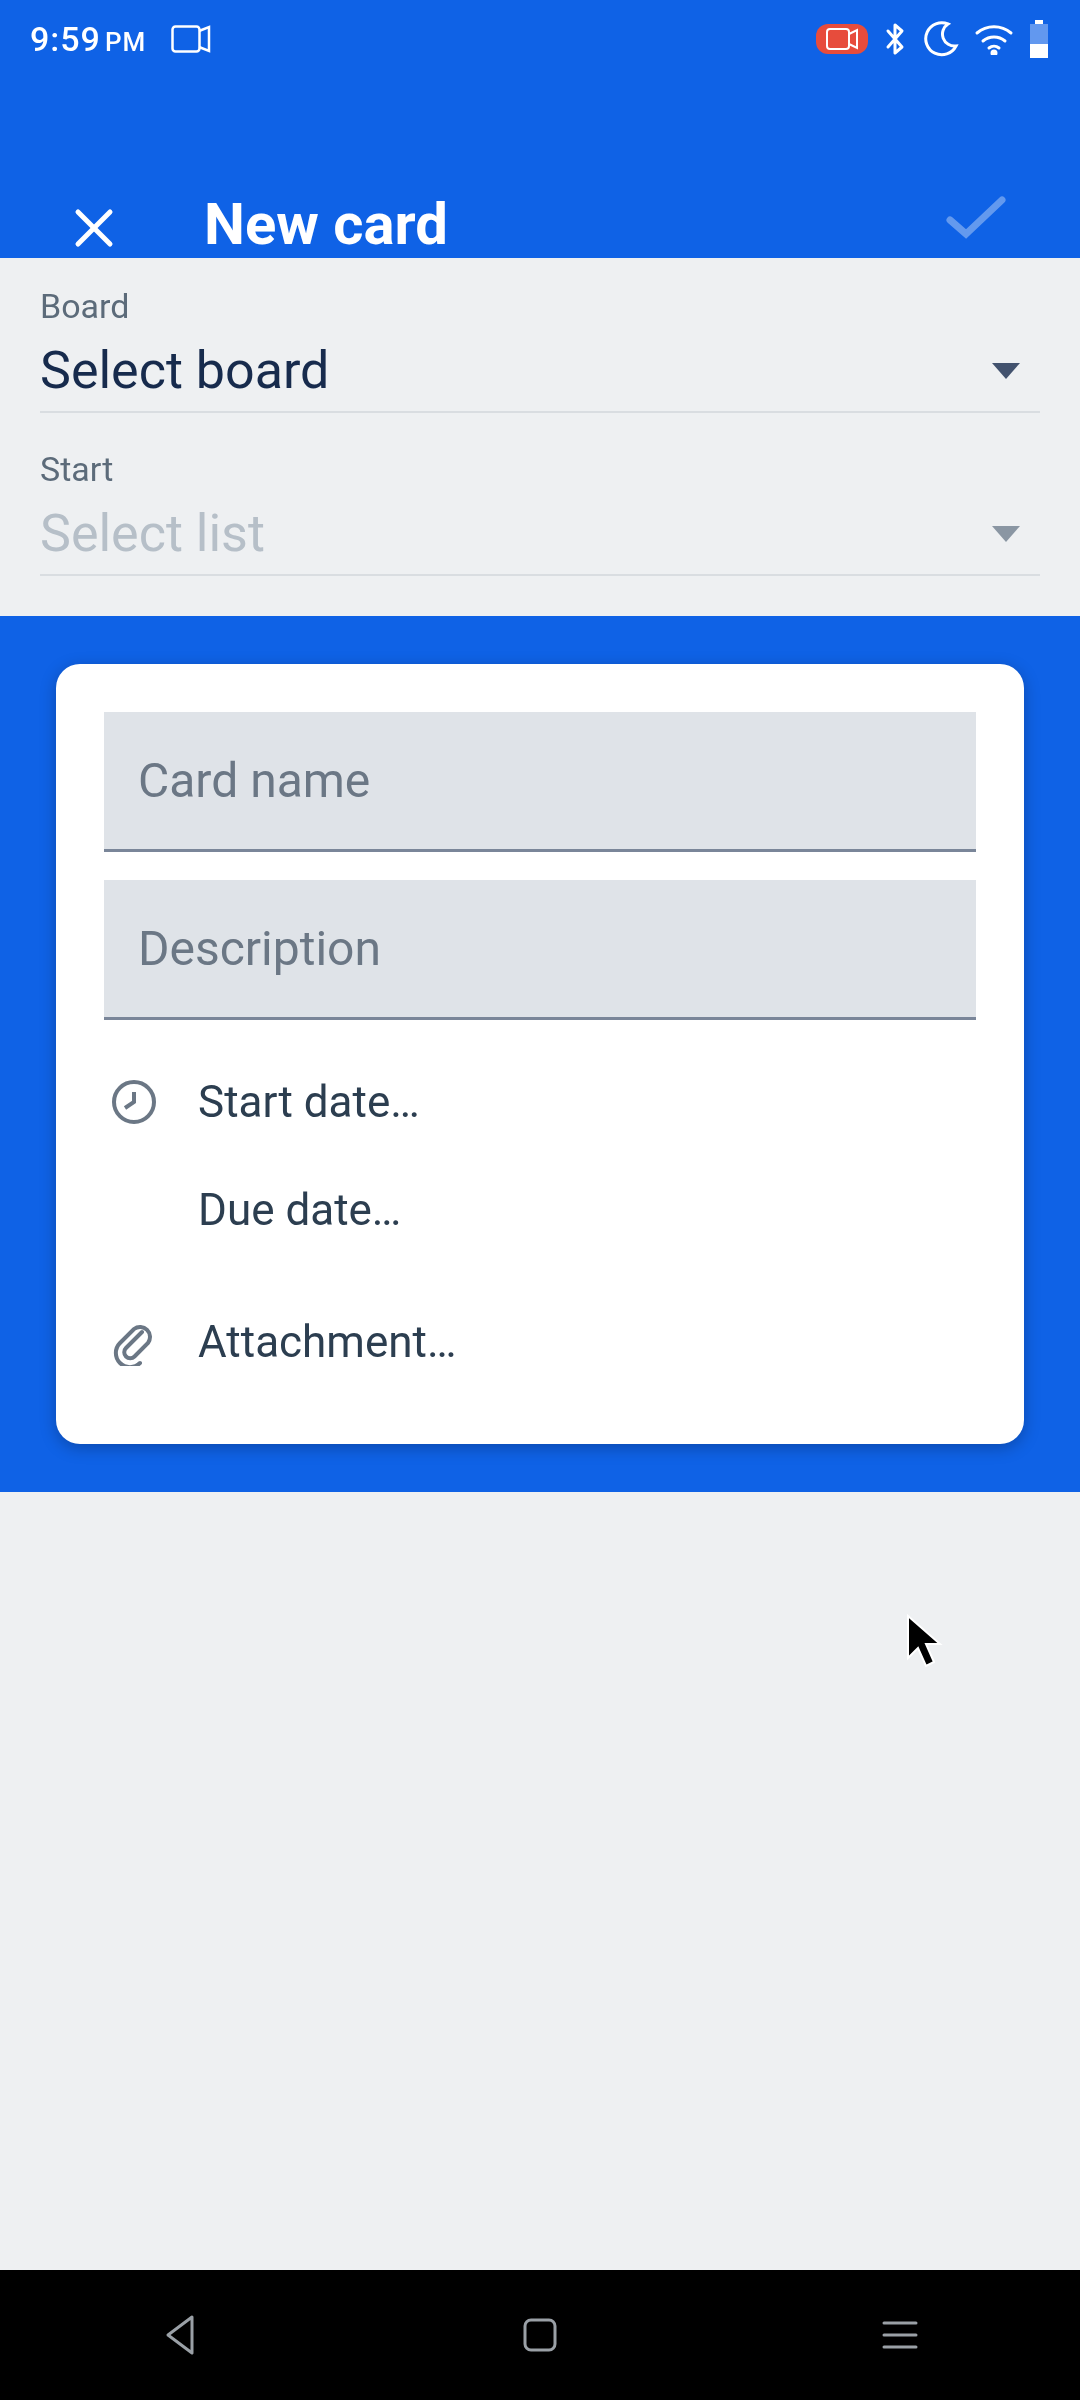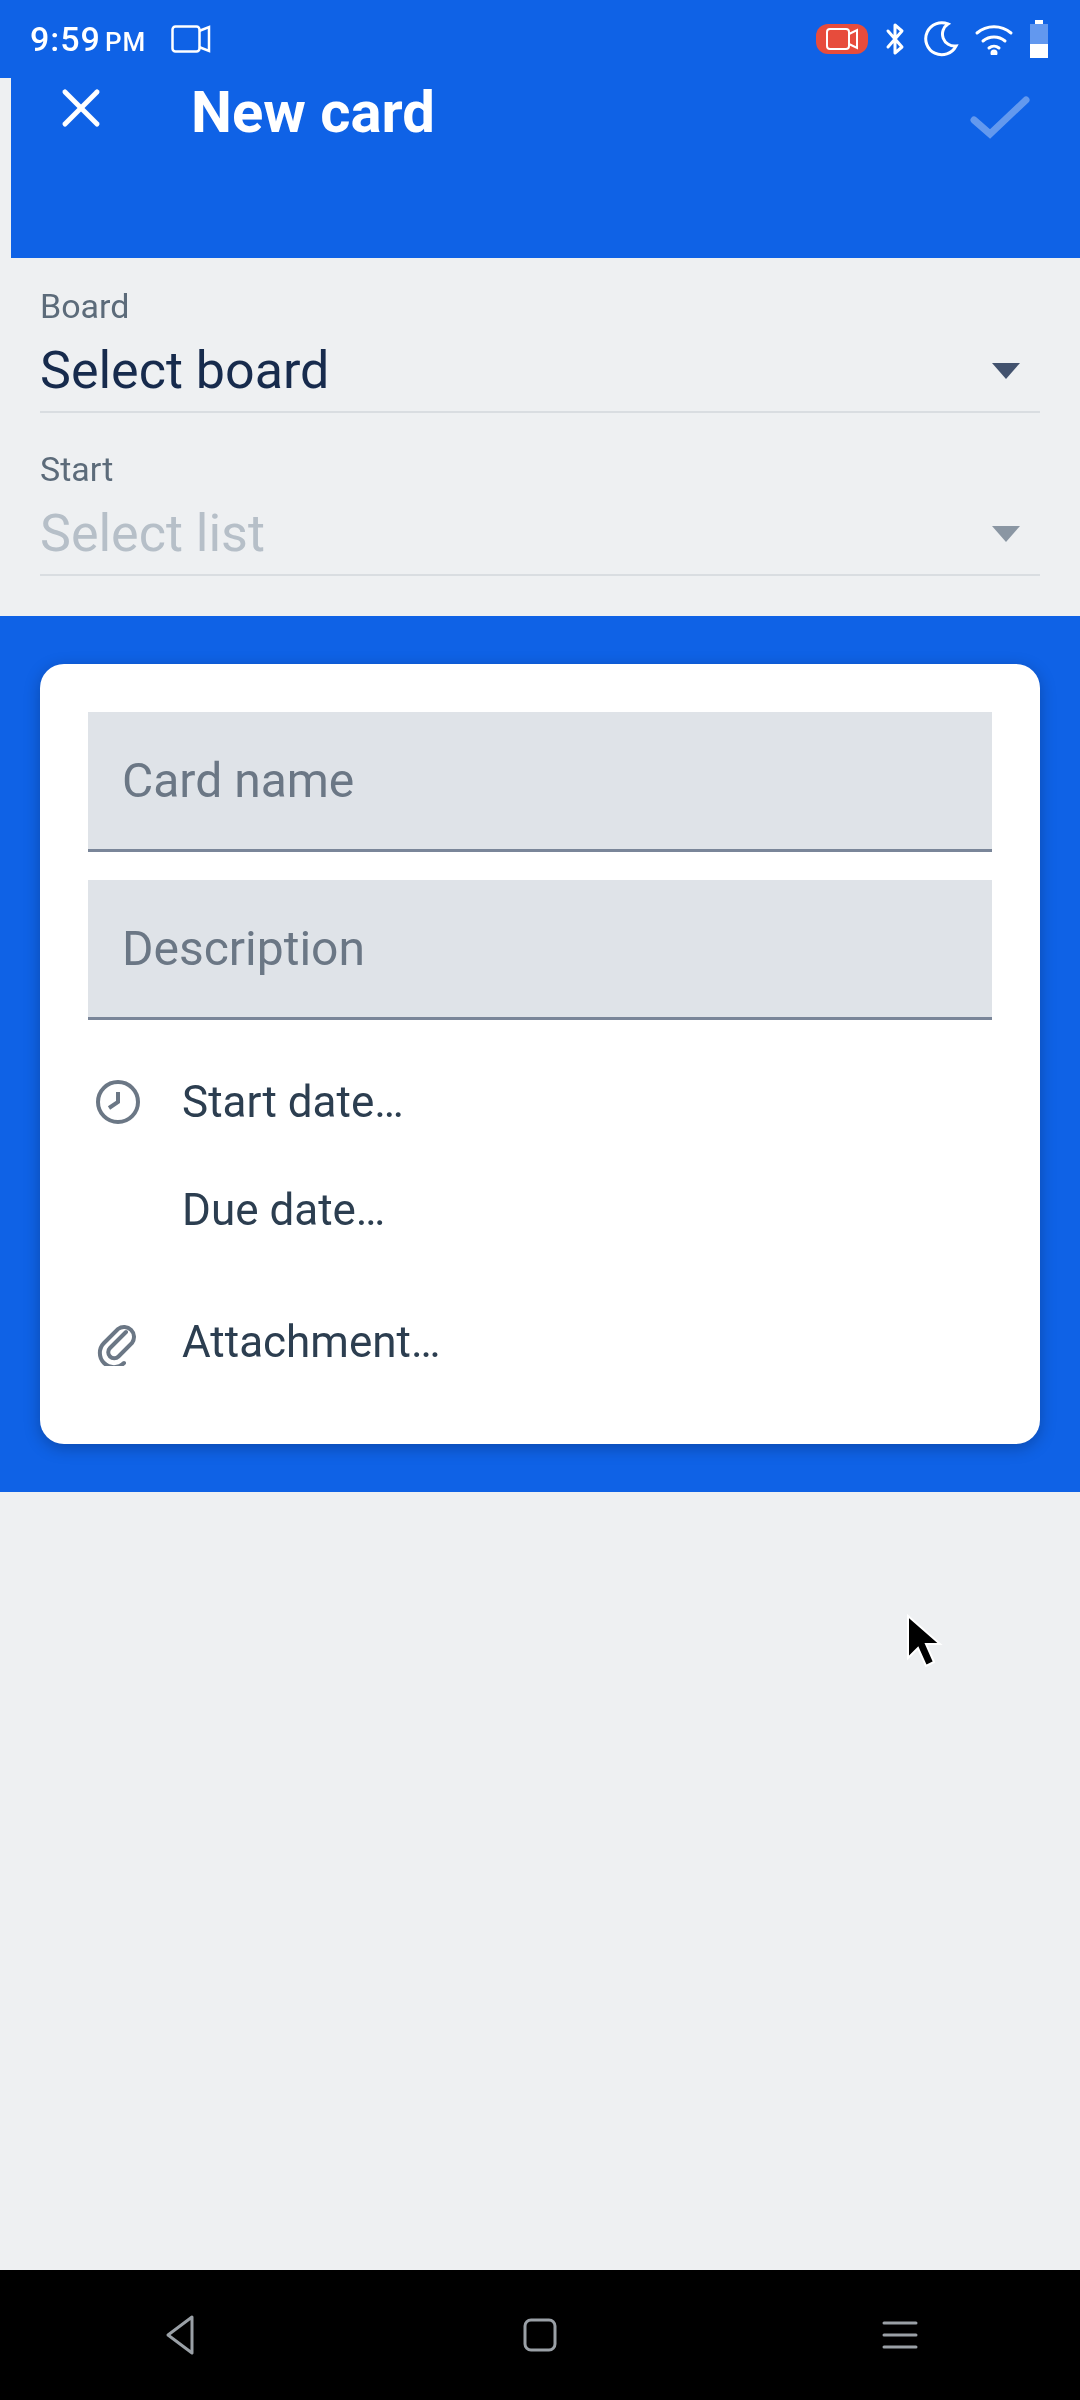--- a/index.html
+++ b/index.html
@@ -8,37 +8,37 @@
   
   .status-bar { height: 78px; background: #0f62e6; color: #fff; display: flex; align-items: center; padding: 0 30px; font-size: 34px; }
   .status-left { display: flex; align-items: center; gap: 25px; }
   .status-time { font-weight: 500; letter-spacing: 1px; }
   .status-time .ampm { font-size: 26px; margin-left: 4px; }
   .status-right { margin-left: auto; display: flex; align-items: center; gap: 14px; }
   .rec-badge { background: #e74c3c; border-radius: 12px; padding: 4px 10px; display: flex; align-items: center; }
   .icon-svg { display: block; }
 
   
-  .app-bar { height: 180px; background: #0f62e6; color: #fff; display: flex; align-items: flex-start; padding: 0 40px; margin-left: 11px; }
+  .app-bar { height: 180px; background: #0f62e6; color: #fff; display: flex; align-items: flex-end; padding: 0 64px; }
   .close-btn { width: 60px; height: 60px; display: flex; align-items: center; justify-content: center; }
   .app-title { font-size: 58px; font-weight: 700; margin-left: 80px; }
   .confirm-btn { margin-left: auto; width: 80px; height: 80px; display: flex; align-items: center; justify-content: center; opacity: 0.35; }
 
   
   .selectors { background: #eef0f2; padding: 28px 40px 40px 40px; }
   .select-group { margin-bottom: 36px; }
   .select-label { font-size: 34px; color: #5c6b7a; margin-bottom: 14px; }
   .select-field { display: flex; align-items: center; border-bottom: 2px solid #d9dde1; padding-bottom: 10px; gap: 39px; }
   .select-value { font-size: 52px; color: #172b4d; flex: 1; }
   .select-value.disabled { color: #b6bfc8; }
   .chevron { width: 0; height: 0; border-left: 14px solid transparent; border-right: 14px solid transparent; border-top: 16px solid #42526e; margin-right: 20px; }
   .chevron.disabled { border-top-color: #8a96a3; }
 
   
-  .blue-wrap { background: #0f62e6; padding: 48px 40px; }
+  .blue-wrap { background: #0f62e6; padding: 48px 56px; }
   .card { background: #fff; border-radius: 24px; padding: 48px; box-shadow: 0 4px 16px rgba(0,0,0,0.25); }
   .input-box { background: #dfe3e8; border-bottom: 3px solid #7a8699; padding: 40px 34px; font-size: 48px; color: #6b7785; margin-bottom: 28px; }
   .input-box:last-of-type { margin-bottom: 40px; }
   .row { display: flex; align-items: center; padding: 28px 0; font-size: 44px; color: #2c3e50; }
   .row-icon { width: 60px; display: flex; align-items: center; justify-content: center; margin-right: 34px; color: #6b7785; }
   .row-icon.empty { visibility: hidden; }
 
   .bottom-blank { flex: 1; background: #eef0f2; position: relative; }
   .cursor { position: absolute; top: 120px; right: 130px; }
 

